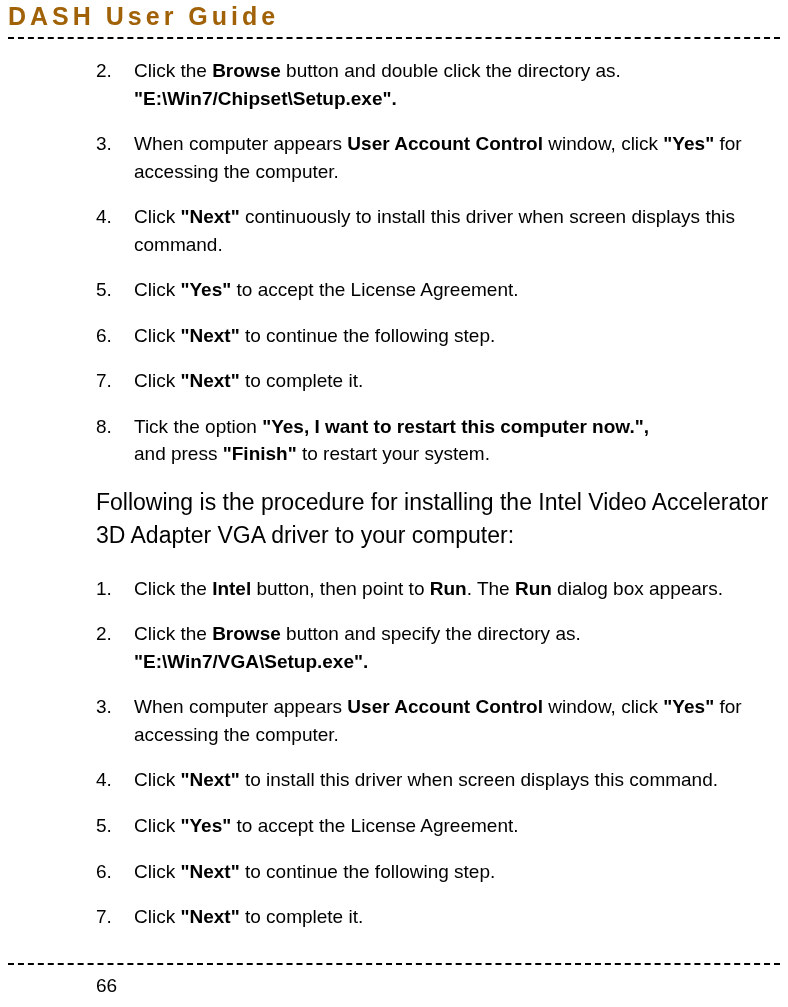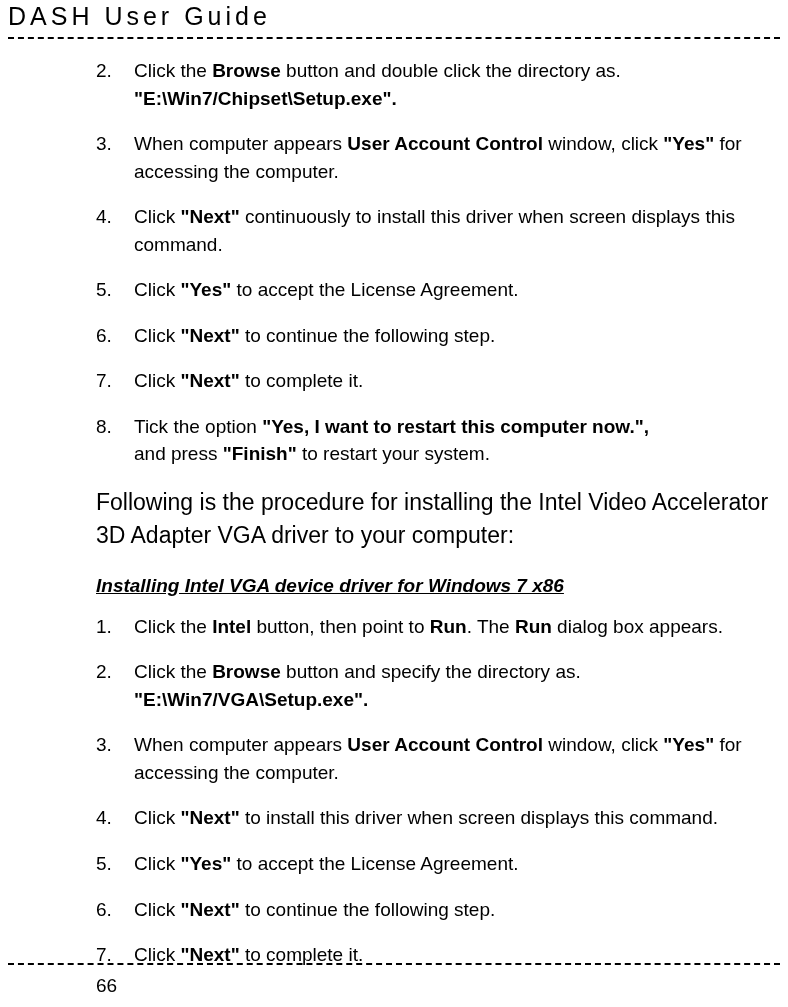--- a/index.html
+++ b/index.html
@@ -10,23 +10,23 @@
       background: #fff;
       color: #000;
       position: relative;
     }
     .header {
       padding: 2px 8px 2px 8px;
     }
     .header-title {
       font-family: Arial, sans-serif;
       font-size: 25px;
-      font-weight: normal;
+      font-weight: bold;
       letter-spacing: 4px;
-      color: #000000;
+      color: #a16207;
     }
     .dashed-line {
       border: none;
       border-top: 2px dashed #000;
       margin: 4px 8px 0 8px;
     }
     .dashed-line-bottom {
       border: none;
       border-top: 2px dashed #000;
       margin: 0 8px 4px 8px;
@@ -113,21 +113,20 @@
       </div>
       <div class="list-item">
         <div class="list-num">8.</div>
         <div class="list-body">Tick the option <b>"Yes, I want to restart this computer now.",</b><br>and press <b>"Finish"</b> to restart your system.</div>
       </div>
     </div>
 
 
   <div class="intro-text">Following is the procedure for installing the Intel Video Accelerator 3D Adapter VGA driver to your computer:</div>
 
-  <div class="sub-heading">Installing Intel VGA device driver for Windows 7 x86</div>
 
   <div id="steps2-container">
       <div class="list-item">
         <div class="list-num">1.</div>
         <div class="list-body">Click the <b>Intel</b> button, then point to <b>Run</b>. The <b>Run</b> dialog box appears.</div>
       </div>
       <div class="list-item">
         <div class="list-num">2.</div>
         <div class="list-body">Click the <b>Browse</b> button and specify the directory as. <b>"E:\Win7/VGA\Setup.exe".</b></div>
       </div>

